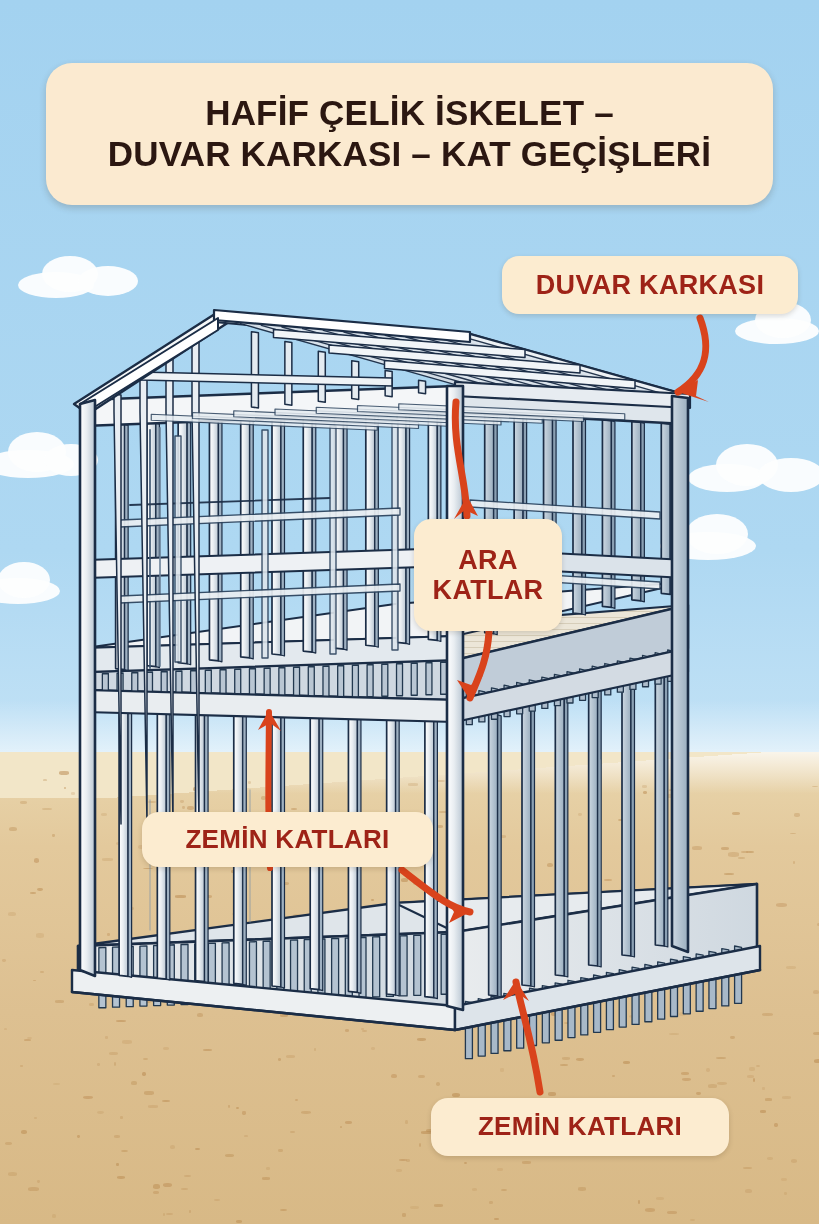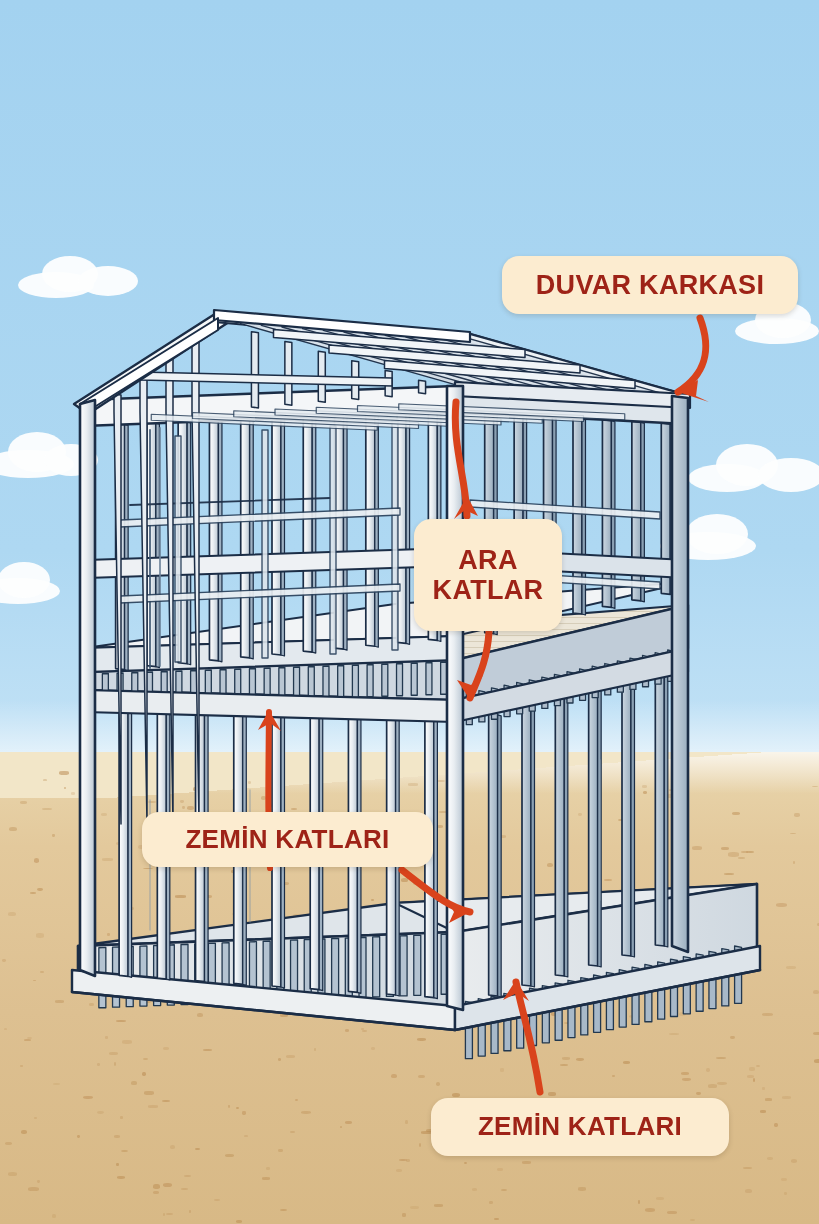--- a/index.html
+++ b/index.html
@@ -729,20 +729,24 @@
     <g fill="#d9431c">
       <path d="M678 392 l 20 -12 l -2 16 l 13 6 z"></path>
       <path d="M467 516 l -11 -20 l 13 6 l 11 -9 z" transform="rotate(180 467 506)"></path>
       <path d="M470 700 l -13 -20 l 14 5 l 12 -10 z"></path>
       <path d="M269 710 l -11 20 l 12 -7 l 11 8 z"></path>
       <path d="M470 912 l -22 -10 l 6 10 l -5 11 z"></path>
       <path d="M516 980 l -13 20 l 14 -7 l 12 8 z"></path>
     </g>
   </svg>
 
+  <div class="label title" style="left:46px;top:63px;width:727px;height:142px;">
+    <span class="title-txt">HAFİF ÇELİK İSKELET –
+DUVAR KARKASI – KAT GEÇİŞLERİ</span>
+  </div>
 
   <div class="label" style="left:414px;top:519px;width:148px;height:112px;">
     <span class="cal">ARA
 KATLAR</span>
   </div>
 
   <div class="label" style="left:502px;top:256px;width:296px;height:58px;">
     <span class="cal">DUVAR KARKASI</span>
   </div>
 

